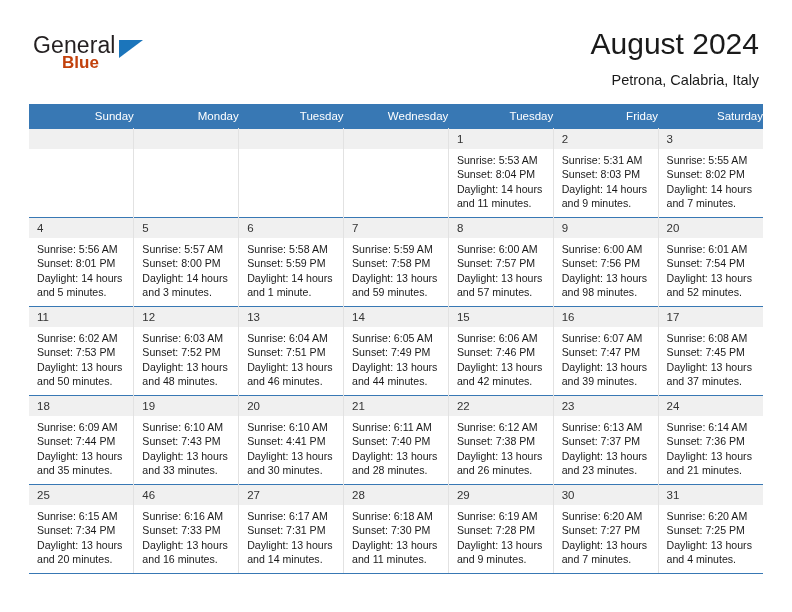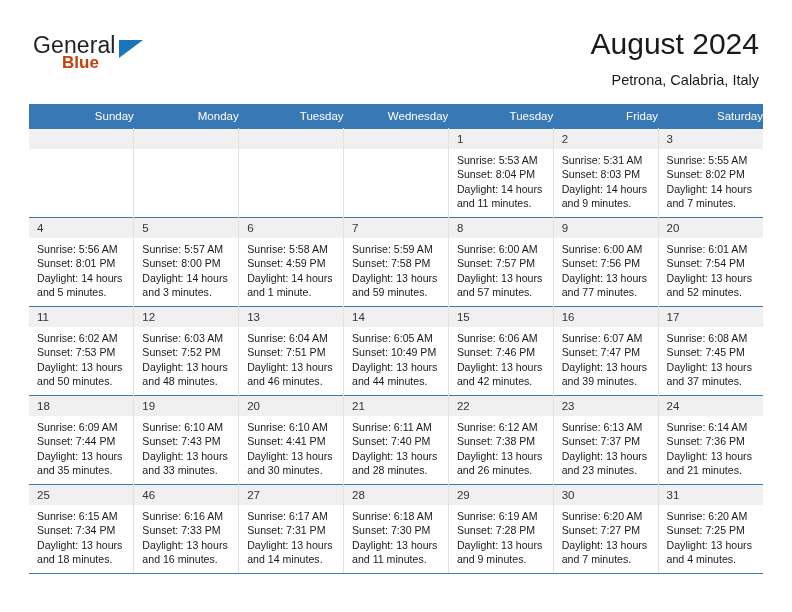--- a/index.html
+++ b/index.html
@@ -239,21 +239,21 @@
               <div>Sunrise: 5:57 AM</div>
               <div>Sunset: 8:00 PM</div>
               <div>Daylight: 14 hours</div>
               <div>and 3 minutes.</div>
             </div>
           </td>
           <td>
             <span class="daynum">6</span>
             <div class="lines">
               <div>Sunrise: 5:58 AM</div>
-              <div>Sunset: 4:59 PM</div>
+              <div>Sunset: 5:59 PM</div>
               <div>Daylight: 14 hours</div>
               <div>and 1 minute.</div>
             </div>
           </td>
           <td>
             <span class="daynum">7</span>
             <div class="lines">
               <div>Sunrise: 5:59 AM</div>
               <div>Sunset: 7:58 PM</div>
               <div>Daylight: 13 hours</div>
@@ -268,21 +268,21 @@
               <div>Daylight: 13 hours</div>
               <div>and 57 minutes.</div>
             </div>
           </td>
           <td>
             <span class="daynum">9</span>
             <div class="lines">
               <div>Sunrise: 6:00 AM</div>
               <div>Sunset: 7:56 PM</div>
               <div>Daylight: 13 hours</div>
-              <div>and 77 minutes.</div>
+              <div>and 98 minutes.</div>
             </div>
           </td>
           <td>
             <span class="daynum">20</span>
             <div class="lines">
               <div>Sunrise: 6:01 AM</div>
               <div>Sunset: 7:54 PM</div>
               <div>Daylight: 13 hours</div>
               <div>and 52 minutes.</div>
             </div>
@@ -313,21 +313,21 @@
               <div>Sunrise: 6:04 AM</div>
               <div>Sunset: 7:51 PM</div>
               <div>Daylight: 13 hours</div>
               <div>and 46 minutes.</div>
             </div>
           </td>
           <td>
             <span class="daynum">14</span>
             <div class="lines">
               <div>Sunrise: 6:05 AM</div>
-              <div>Sunset: 10:49 PM</div>
+              <div>Sunset: 7:49 PM</div>
               <div>Daylight: 13 hours</div>
               <div>and 44 minutes.</div>
             </div>
           </td>
           <td>
             <span class="daynum">15</span>
             <div class="lines">
               <div>Sunrise: 6:06 AM</div>
               <div>Sunset: 7:46 PM</div>
               <div>Daylight: 13 hours</div>
@@ -418,21 +418,21 @@
             </div>
           </td>
         </tr>
         <tr class="week-row last">
           <td>
             <span class="daynum">25</span>
             <div class="lines">
               <div>Sunrise: 6:15 AM</div>
               <div>Sunset: 7:34 PM</div>
               <div>Daylight: 13 hours</div>
-              <div>and 18 minutes.</div>
+              <div>and 20 minutes.</div>
             </div>
           </td>
           <td>
             <span class="daynum">46</span>
             <div class="lines">
               <div>Sunrise: 6:16 AM</div>
               <div>Sunset: 7:33 PM</div>
               <div>Daylight: 13 hours</div>
               <div>and 16 minutes.</div>
             </div>

